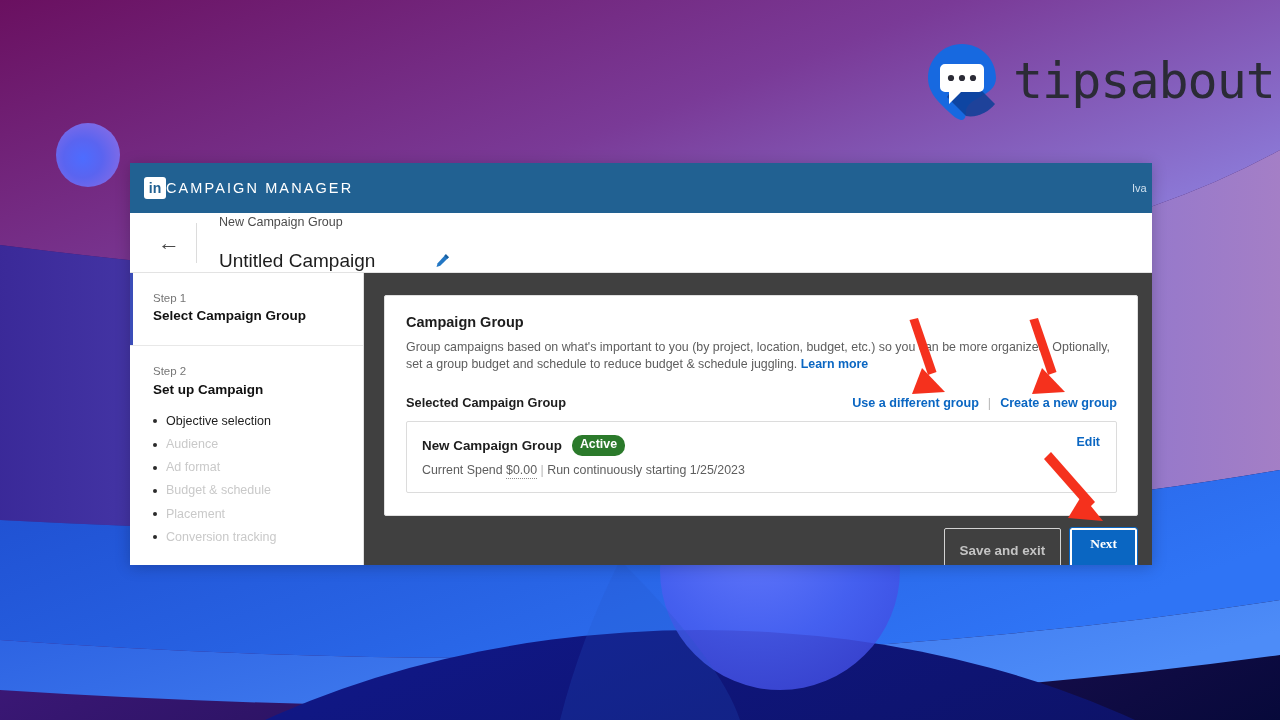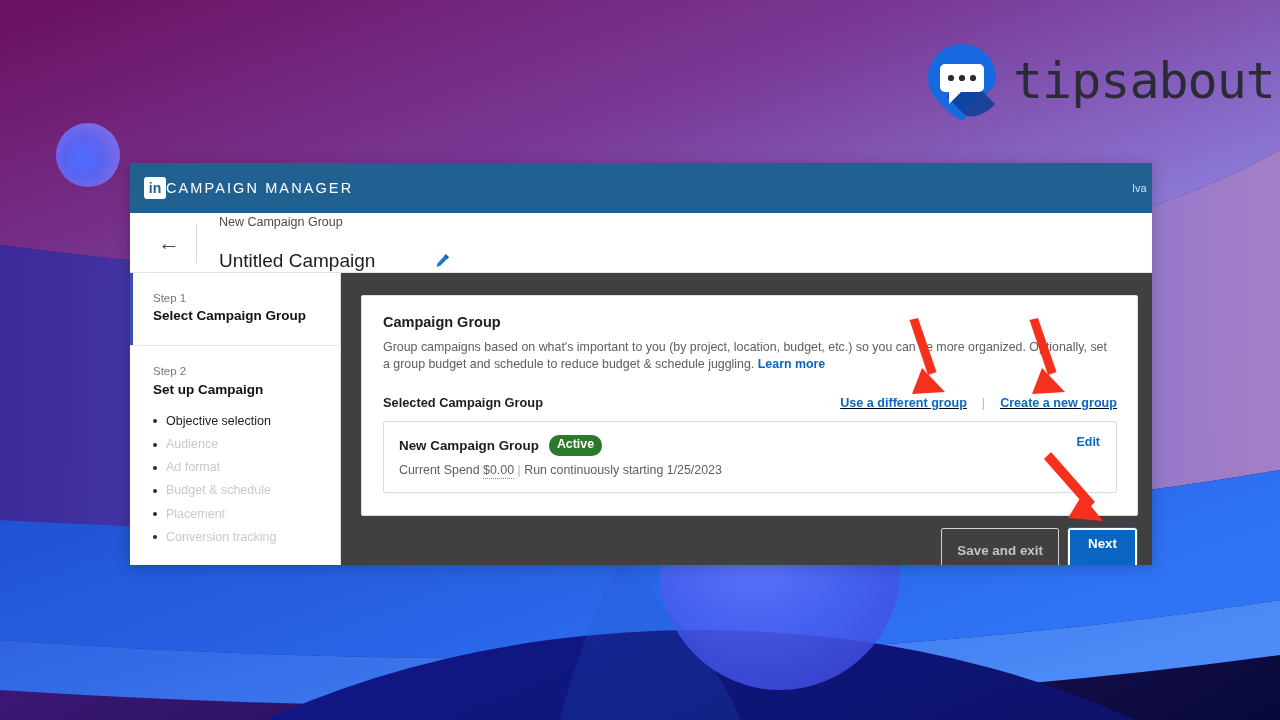--- a/index.html
+++ b/index.html
@@ -77,21 +77,21 @@
   #camp-group-name { font-size:12.5px; color:#4c4c4c; line-height:1.45; }
   #camp-title-row { display:flex; align-items:center; gap:60px; margin-top:18px;justify-content:space-between; }
   #camp-title { font-size:19px; color:#1d1d1d; font-weight:400; }
   #edit-pencil { width:15px; height:15px; display:block; cursor:pointer; }
 
   
   #body-split { display:flex; height:292px; }
 
   
   #sidebar {
-    width:211px; background:#fff; border-right:1px solid #e0e0e0;
+    width:234px; background:#fff; border-right:1px solid #e0e0e0;
     flex-shrink:0;
   }
   .step-block { padding:16px 0 14px 23px; position:relative; }
   #step1-block { border-bottom:1px solid #e8e8e8; padding-bottom:22px; }
   #step1-accent {
     position:absolute; left:0; top:0; bottom:0; width:3px; background:#3b4db8;
   }
   .step-label { font-size:11.5px; color:#767676; line-height:1.6; }
   .step-title { font-size:13.5px; color:#111; font-weight:bold; margin-top:1px; }
   #substeps { list-style:none; margin-top:13px; }
@@ -114,21 +114,21 @@
   }
   #card-title { font-size:14.5px; font-weight:bold; color:#1d1d1d; }
   #card-desc {
     margin-top:9px; font-size:12.4px; line-height:17px; color:#5e5e5e; max-width:735px;
   }
   #card-desc a { color:#0a66c2; font-weight:bold; text-decoration:none; }
   #selected-row {
     margin-top:22px; display:flex; align-items:baseline; justify-content:space-between;
   }
   #selected-label { font-size:12.8px; font-weight:bold; color:#1d1d1d; }
-  #selected-actions { display:flex; align-items:center; gap:15px; font-size:12.6px;text-decoration:underline; }
+  #selected-actions { display:flex; align-items:center; gap:9px; font-size:12.6px; }
   #selected-actions a { color:#0a66c2; font-weight:bold; text-decoration:none; cursor:pointer; }
   .sep { color:#b7b7b7; }
   #group-box {
     margin-top:11px; border:1px solid #dcdcdc; border-radius:2px;
     padding:13px 16px 15px 15px; display:flex; justify-content:space-between;
   }
   #group-name-row { display:flex; align-items:center; gap:10px; }
   #group-name { font-size:13.4px; font-weight:bold; color:#1d1d1d; }
   #status-badge {
     background:#2b7a2b; color:#fff; font-size:12.4px; font-weight:bold;
@@ -143,21 +143,21 @@
     margin-top:12px; display:flex; justify-content:flex-end; gap:9px;
     padding-right:1px;
   }
   .btn { font-size:13.4px; font-weight:bold; border-radius:2px; cursor:pointer; }
   #btn-save {
     background:transparent; border:1px solid #d3d3d3; color:#c4c4c4;
     padding:7px 15px 8px;
   }
   #btn-next {
     background:#0a66c2; border:2px solid #fff; outline:1px solid #0a66c2;
-    color:#fff; padding:6px 18px 21px;
+    color:#fff; padding:6px 18px 21px;font-family:Liberation Serif, serif;
   }
 
   
   #arrows { position:absolute; inset:0; pointer-events:none; }
 </style>
 </head>
 <body>
 
 <div id="bg">
   <svg class="bg-svg" viewBox="0 0 1280 720" preserveAspectRatio="none">

